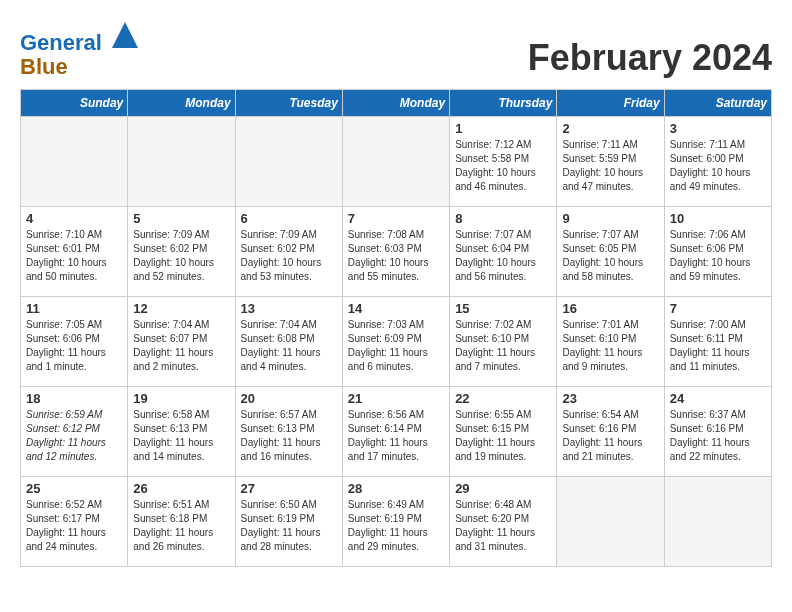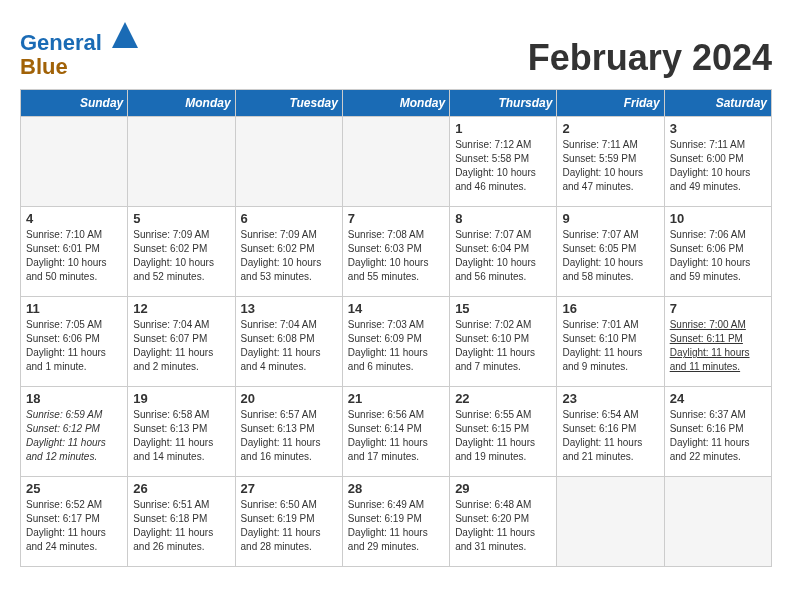--- a/index.html
+++ b/index.html
@@ -233,21 +233,21 @@
         </td>
         <td>
           <div class="day-num">16</div>
           <div class="day-info" style="white-space: pre-line;">Sunrise: 7:01 AM
 Sunset: 6:10 PM
 Daylight: 11 hours
 and 9 minutes.</div>
         </td>
         <td>
           <div class="day-num">7</div>
-          <div class="day-info" style="white-space: pre-line; text-decoration: underline;">Sunrise: 7:00 AM
+          <div class="day-info" style="white-space: pre-line;">Sunrise: 7:00 AM
 Sunset: 6:11 PM
 Daylight: 11 hours
 and 11 minutes.</div>
         </td>
       </tr>
       <tr>
         <td>
           <div class="day-num">18</div>
           <div class="day-info" style="white-space: pre-line; font-style: italic;">Sunrise: 6:59 AM
 Sunset: 6:12 PM

